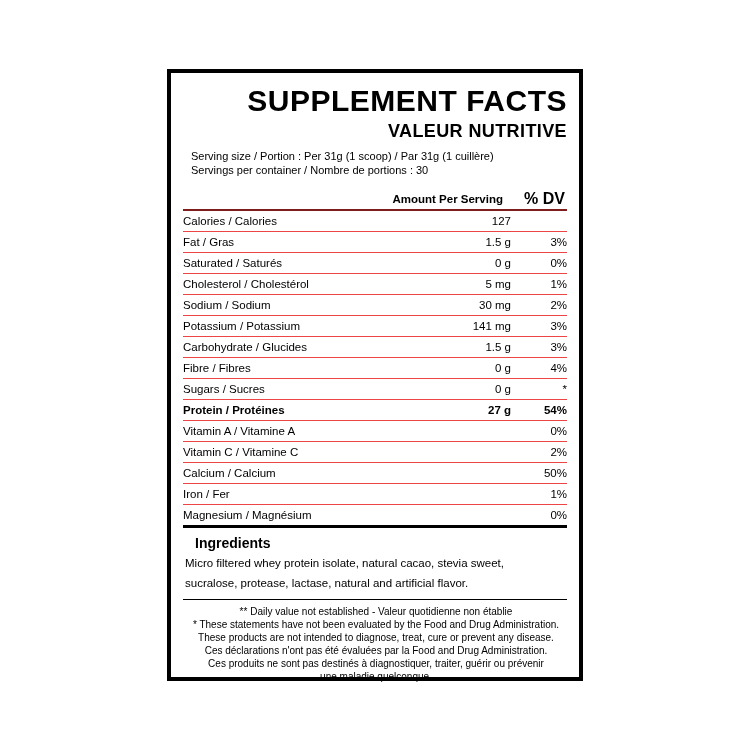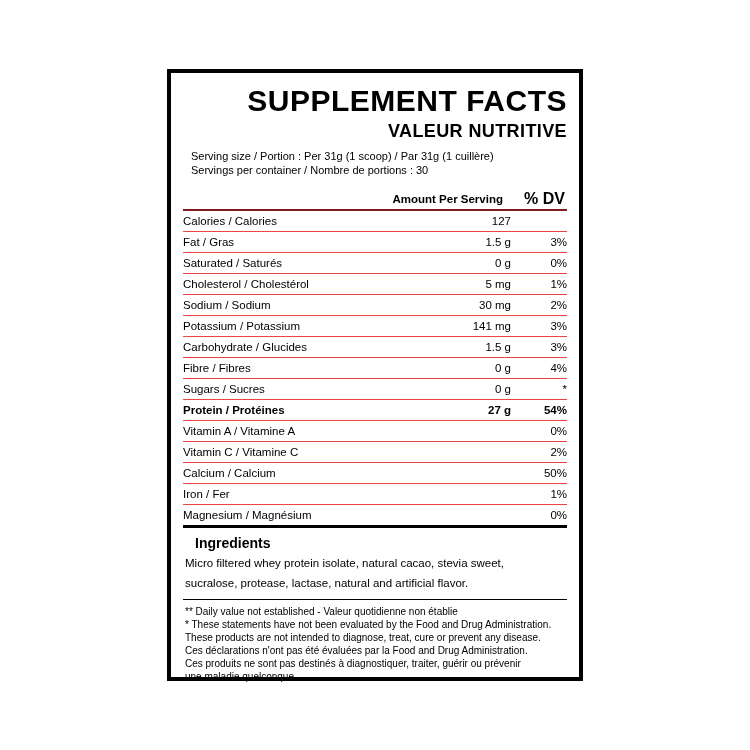--- a/index.html
+++ b/index.html
@@ -128,20 +128,21 @@
 
   .rule-thin {
     border-bottom: 1px solid #000000;
     margin: 2px 0 5px 0;
   }
 
   .foot {
     font-size: 10px;
     line-height: 13px;
     margin-left: 2px;
+    text-align: center;
   }
 </style>
 </head>
 <body>
 
 <div class="panel">
   <div class="inner">
 
     <div class="title">SUPPLEMENT FACTS</div>
     <div class="subtitle">VALEUR NUTRITIVE</div>

